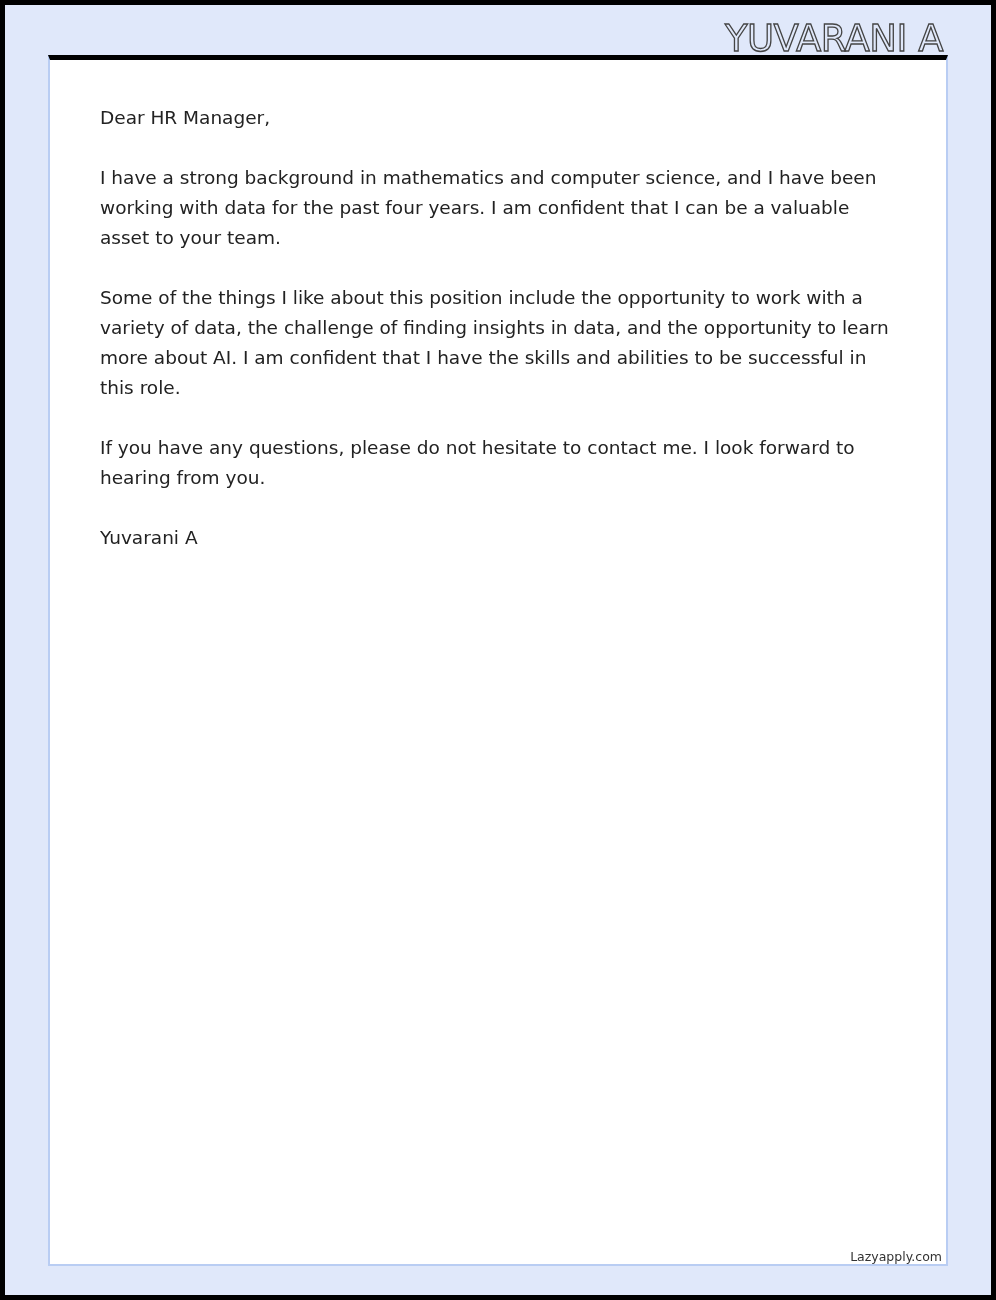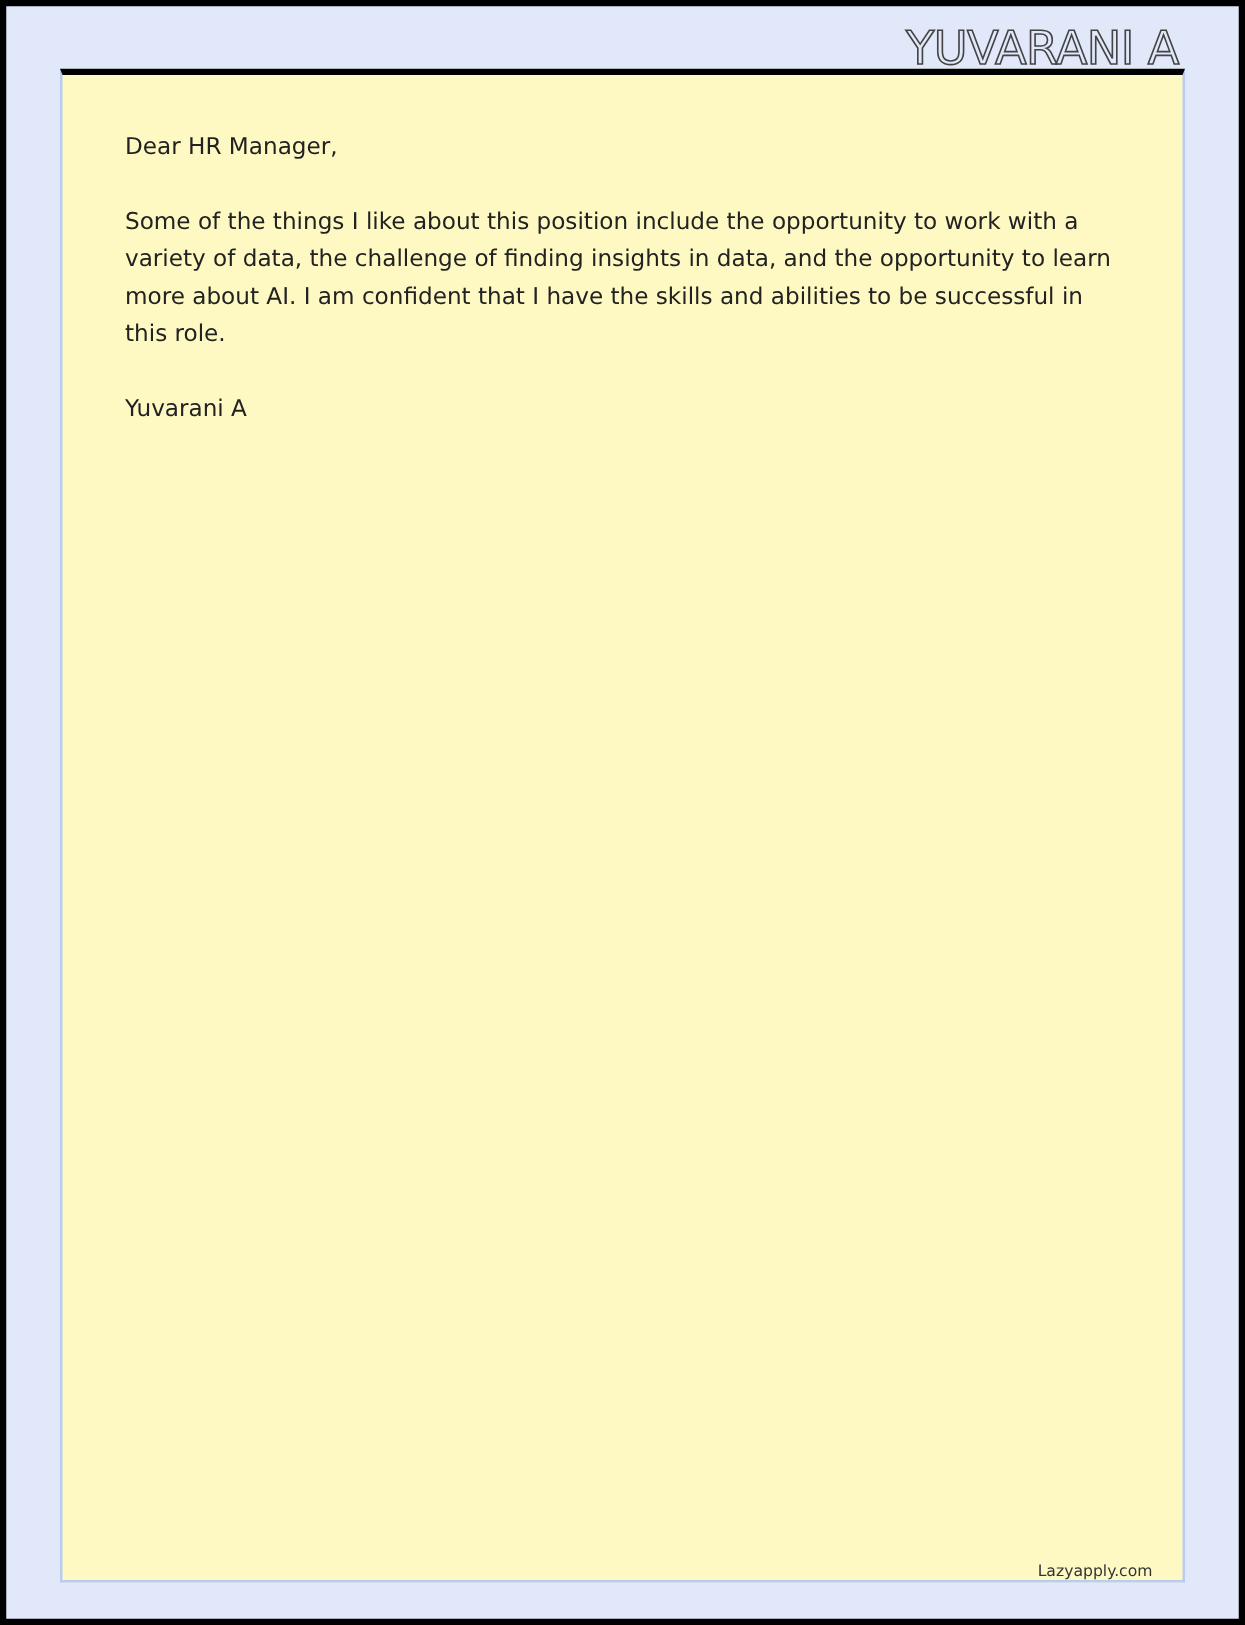--- a/index.html
+++ b/index.html
@@ -13,43 +13,45 @@
       position: absolute; right: 48px; top: 12px;
       font-family: "DejaVu Sans", sans-serif;
       font-size: 37px; letter-spacing: -0.5px;
       color: #e0e8fa;
       -webkit-text-stroke: 1.3px #444;
       line-height: 44px;
     }
     .page {
       position: absolute; left: 43px; top: 50px;
       width: 900px; height: 1211px; box-sizing: border-box;
-      background: #fef9c3;
+      background: #ffffff;
       border-top: 5px solid #000;
       border-left: 2px solid #b9cdf3;
       border-right: 2px solid #b9cdf3;
       border-bottom: 2px solid #b9cdf3;
     }
     .letter {
       position: absolute; left: 50px; top: 43px; width: 800px;
       font-size: 18.5px; line-height: 30px; color: #222;
     }
     .letter p { margin: 0 0 30px 0; }
     .letter p.sig { margin-bottom: 10px; }
     .date { color: #2a86e0; }
     .footer {
-      position: absolute; right: 24px; bottom: 0px;
+      position: absolute; right: 4px; bottom: 0px;
       font-size: 12.5px; color: #333;
     }
   </style>
 </head>
 <body>
 
 <div class="name">YUVARANI A</div>
 
 <div class="page">
   <div class="letter">
     <p>Dear HR Manager,</p>
+    <p>I have a strong background in mathematics and computer science, and I have been working with data for the past four years. I am confident that I can be a valuable asset to your team.</p>
     <p>Some of the things I like about this position include the opportunity to work with a variety of data, the challenge of finding insights in data, and the opportunity to learn more about AI. I am confident that I have the skills and abilities to be successful in this role.</p>
+    <p>If you have any questions, please do not hesitate to contact me. I look forward to hearing from you.</p>
     <p class="sig">Yuvarani A</p>
   </div>
   <div class="footer">Lazyapply.com</div>
 </div>
 
 </body></html>

